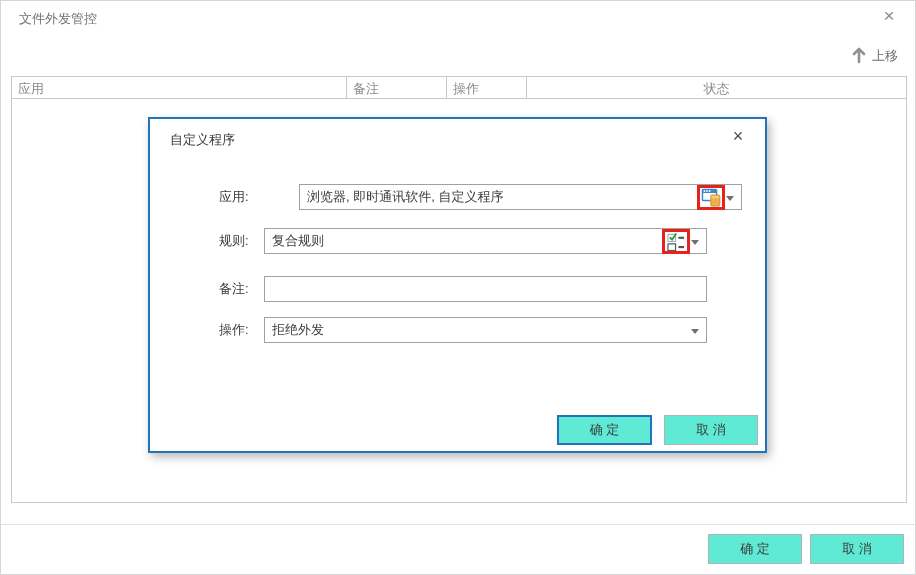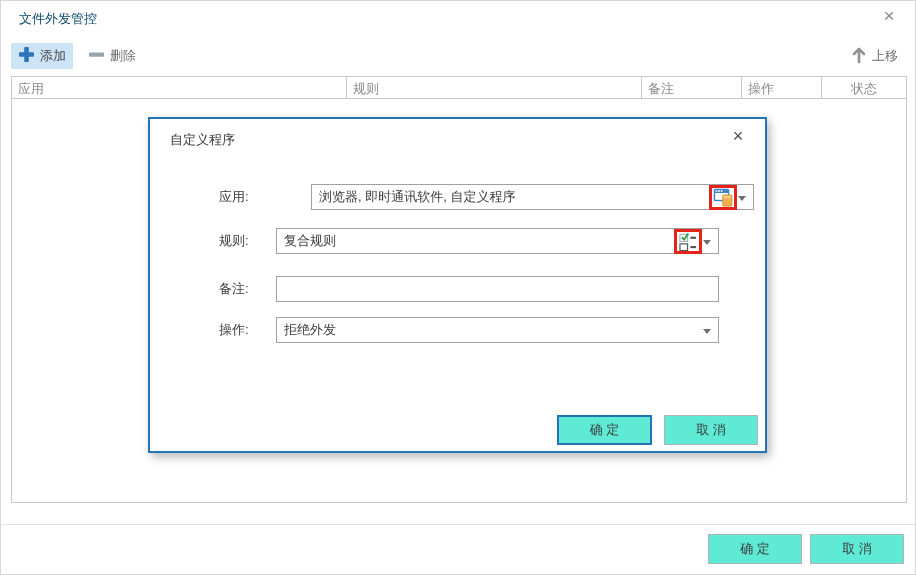--- a/index.html
+++ b/index.html
@@ -4,21 +4,21 @@
 <style>
   * { margin:0; padding:0; box-sizing:border-box; }
   html,body { background:#f0f0f0; }
   body { font-family:"Liberation Sans","DejaVu Sans",sans-serif; }
   .window {
     position:relative; width:916px; height:575px; background:#fff;
     border:1px solid #d6d6d6; overflow:hidden;
     font-size:13px; color:#3c3c3c;
   }
   
-  .win-title { position:absolute; left:18px; top:9px; font-size:13px; color:#0c4a6e; }
+  .win-title { position:absolute; left:18px; top:9px; font-size:13px; color:#737373; }
   .win-close { position:absolute; left:874px; top:2px; width:28px; height:26px;
     display:flex; align-items:center; justify-content:center;
     font-size:19px; color:#8a8a8a; cursor:pointer; }
   
   .toolbar-left { position:absolute; left:10px; top:42px; display:flex; align-items:center; gap:8px; }
   .toolbar-right { position:absolute; right:10px; top:42px; display:flex; align-items:center; gap:14px;flex-direction:column; }
   .tool-btn { display:flex; align-items:center; gap:5px; height:26px; padding:0 7px; cursor:pointer; }
   .tool-btn.add { background:#cde3f6; }
   .tool-btn .lbl { color:#4a4a4a; }
   .tool-btn.dim .lbl { color:#6e6e6e; }
@@ -39,21 +39,21 @@
   
   .dialog { position:absolute; left:147px; top:116px; width:619px; height:336px;
     background:#fff; border:2px solid #2273b8; box-shadow:3px 4px 9px rgba(0,0,0,0.28); }
   .dialog-title { position:absolute; left:20px; top:12px; color:#3a3a3a; }
   .dialog-close { position:absolute; right:14px; top:4px; width:26px; height:26px;
     display:flex; align-items:center; justify-content:center;
     font-size:18px; color:#4a4a4a; cursor:pointer; }
   .field-row { position:absolute; left:69px; height:26px; display:flex; align-items:center; }
   .row-app { top:65px;gap:35px; } .row-rule { top:109px; } .row-note { top:157px; } .row-action { top:198px; }
   .field-label { width:45px; color:#3c3c3c; }
-  .field-box { position:relative; margin-left:12px; width:443px; height:26px;
+  .field-box { position:relative; margin-left:0; width:443px; height:26px;
     border:1px solid #a0a0a0; background:#fff; display:flex; align-items:center;
     padding:0 28px 0 7px; color:#3c3c3c; cursor:default; }
   .field-box input { width:100%; height:100%; border:none; outline:none;
     font:inherit; color:inherit; background:transparent; }
   .combo-arrow { position:absolute; right:7px; top:11px; width:0; height:0;
     border:4px solid transparent; border-top:5px solid #6f6f6f; }
   .hl-icon { position:absolute; right:16px; top:0px; width:28px; height:25px;
     border:3px solid #e5231b; background:#fff;
     display:flex; align-items:center; justify-content:center; }
   .dlg-ok { position:absolute; left:407px; top:296px; width:95px; height:30px; border:2px solid #2273b8; }
@@ -62,39 +62,20 @@
 </head>
 <body>
 
 <div class="window">
 
   <div class="win-title">文件外发管控</div>
   <div class="win-close">
     <span>×</span>
   </div>
 
-  <div class="toolbar-left">
-    <div class="tool-btn add">
-      <span>
-        <svg width="17" height="17" viewBox="0 0 17 17">
-            <rect x="6.2" y="1" width="4.6" height="15" rx="1" fill="#2e74b9"></rect>
-            <rect x="1" y="6.2" width="15" height="4.6" rx="1" fill="#2e74b9"></rect>
-          </svg>
-      </span>
-      <span class="lbl">添加</span>
-    </div>
-    <div class="tool-btn dim">
-      <span>
-        <svg width="17" height="17" viewBox="0 0 17 17">
-            <rect x="1" y="6.4" width="15" height="4.4" rx="1" fill="#9aa3ab"></rect>
-          </svg>
-      </span>
-      <span class="lbl">删除</span>
-    </div>
-  </div>
 
   <div class="toolbar-right">
     <div class="tool-btn dim">
       <span>
         <svg width="16" height="18" viewBox="0 0 16 18" fill="none" stroke="#919191" stroke-width="2.6" stroke-linecap="round" stroke-linejoin="round">
             <path d="M8 16 V3 M3 8 L8 3 L13 8"></path>
           </svg>
       </span>
       <span class="lbl">上移</span>
     </div>
@@ -104,21 +85,20 @@
             <path d="M8 2 V15 M3 10 L8 15 L13 10"></path>
           </svg>
       </span>
       <span class="lbl">下移</span>
     </div>
   </div>
 
   <div class="table-box">
     <div class="table-header">
       <div class="th c0">应用</div>
-      <div class="th c1">规则</div>
       <div class="th c2">备注</div>
       <div class="th c3">操作</div>
       <div class="th c4">状态</div>
     </div>
     <div class="table-body"></div>
   </div>
 
   <div class="footer-divider"></div>
   <div class="btn footer-ok">
     <span>确 定</span>

